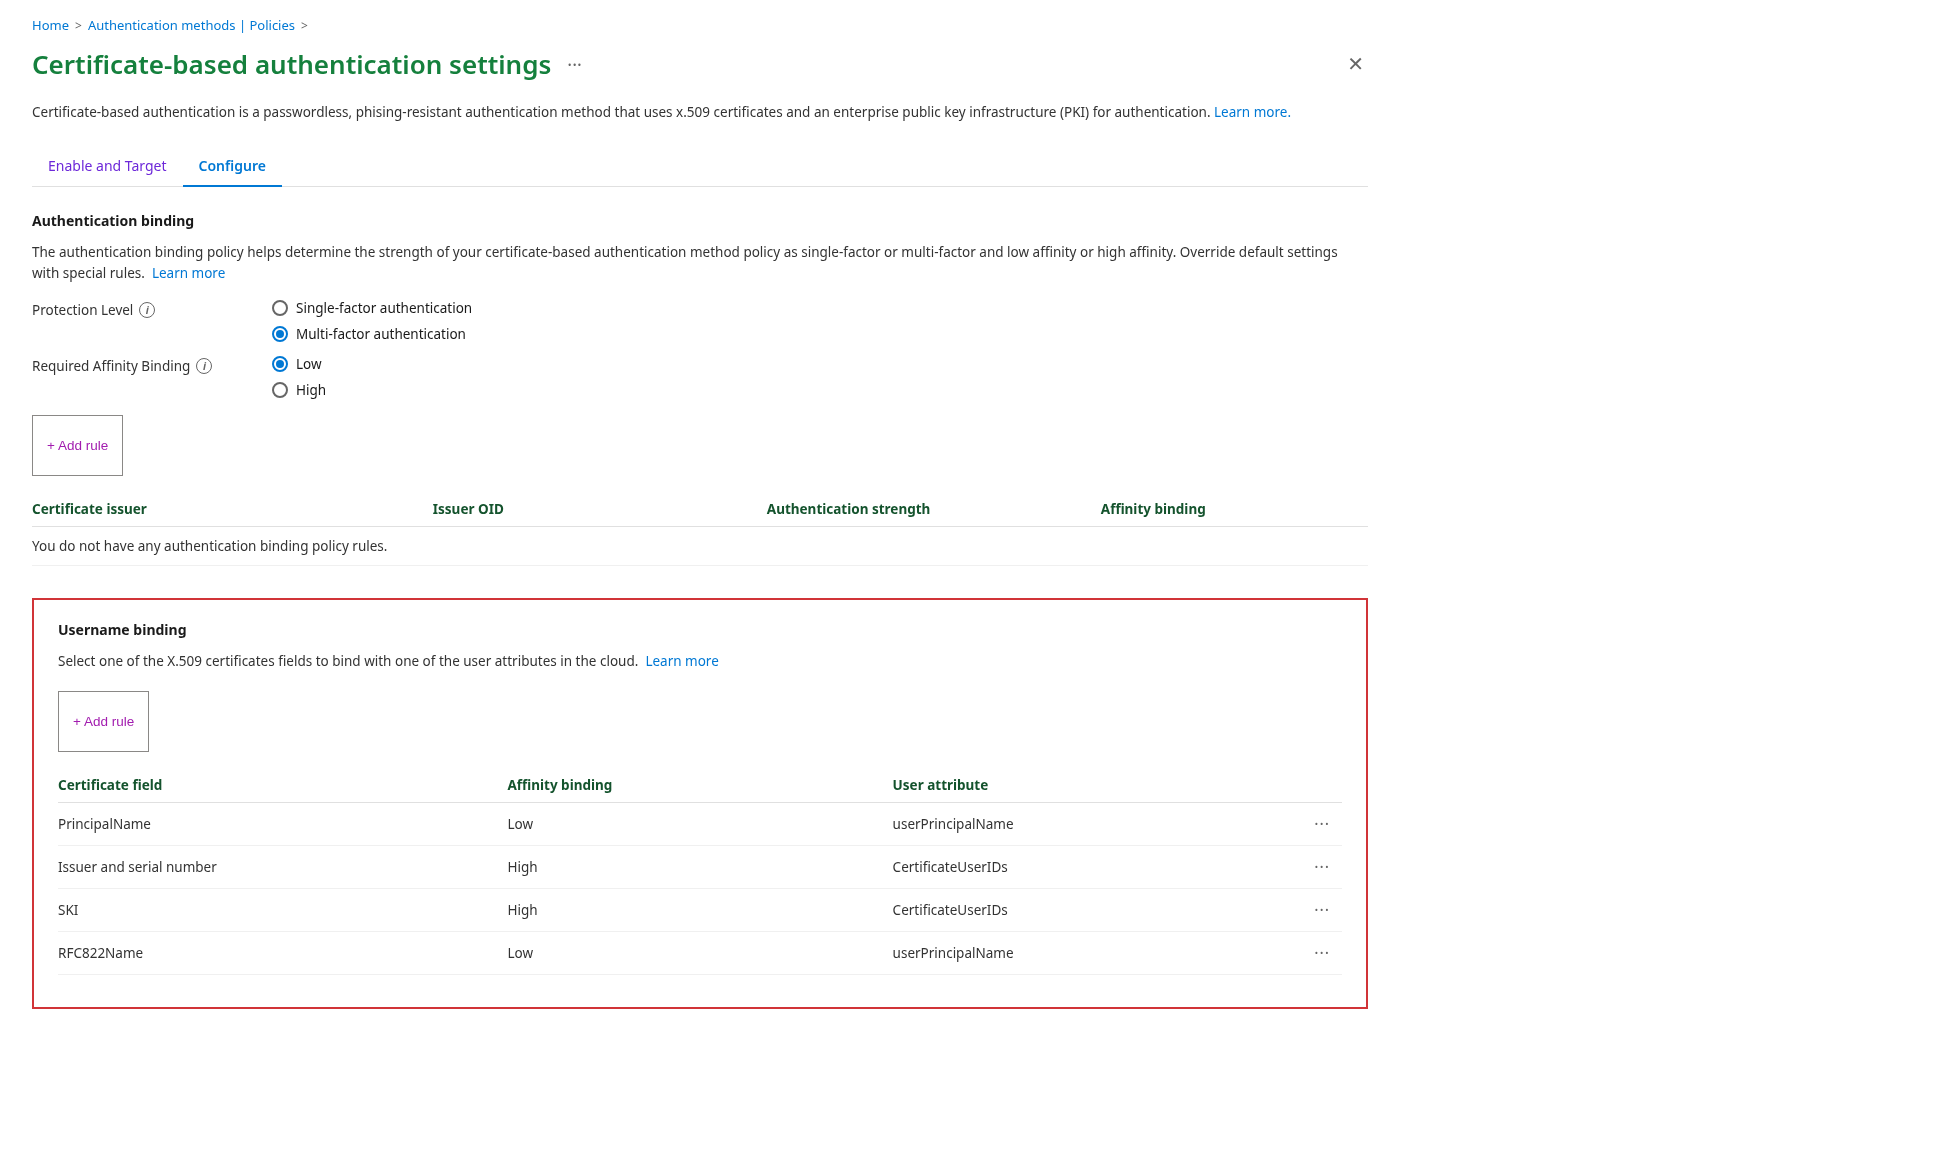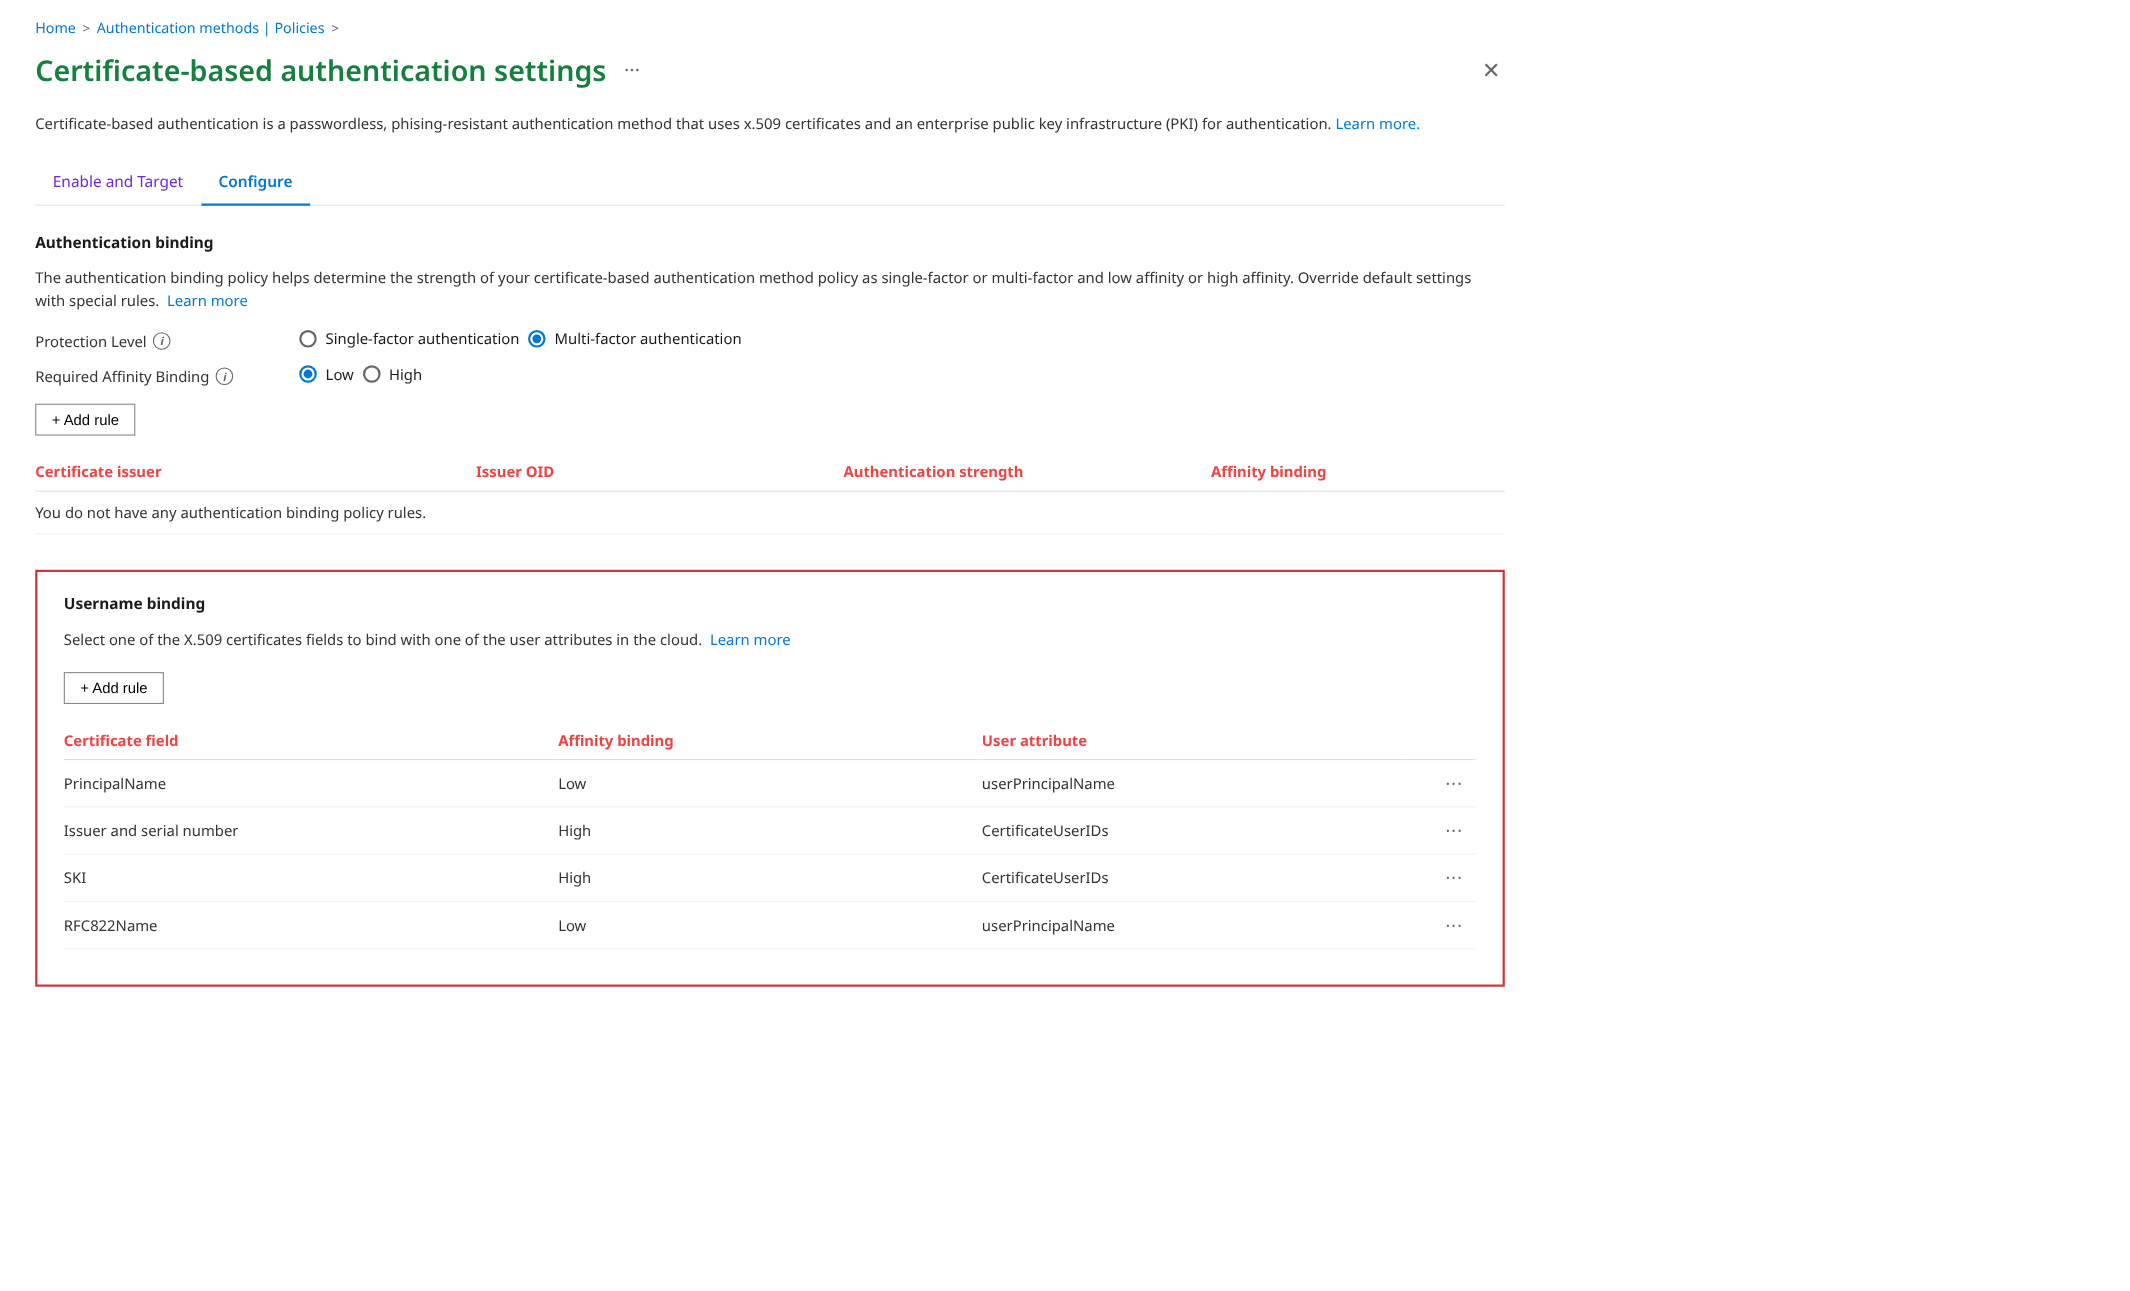--- a/index.html
+++ b/index.html
@@ -135,21 +135,21 @@
       border: 1.5px solid #666;
       border-radius: 50%;
       font-size: 10px;
       color: #666;
       cursor: pointer;
       font-style: italic;
       font-weight: bold;
     }
     .radio-group {
       display: flex;
-      flex-direction: row;
+      flex-direction: column;
       gap: 8px;
     }
     .radio-item {
       display: flex;
       align-items: center;
       gap: 8px;
       cursor: pointer;
       font-size: 13.5px;
     }
     .radio-circle {
@@ -169,40 +169,40 @@
       width: 8px;
       height: 8px;
       border-radius: 50%;
       background: #0078d4;
     }
 
     .add-rule-btn {
       display: inline-flex;
       align-items: center;
       gap: 6px;
-      padding: 6px 14px;
+      padding: 22px 14px;
       border: 1px solid #8a8886;
       background: #fff;
       cursor: pointer;
       font-size: 13.5px;
-      color: #000000;
+      color: #a21caf;
       margin-bottom: 16px;
       margin-top: 4px;
     }
 
     .table {
       width: 100%;
       border-collapse: collapse;
       margin-bottom: 12px;
     }
     .table th {
       text-align: left;
       font-size: 13.5px;
       font-weight: 700;
-      color: #ef4444;
+      color: #14532d;
       padding: 8px 12px 8px 0;
       border-bottom: 1px solid #e0e0e0;
     }
     .table td {
       font-size: 13.5px;
       color: #333;
       padding: 10px 12px 10px 0;
       border-bottom: 1px solid #f0f0f0;
       vertical-align: middle;
     }

